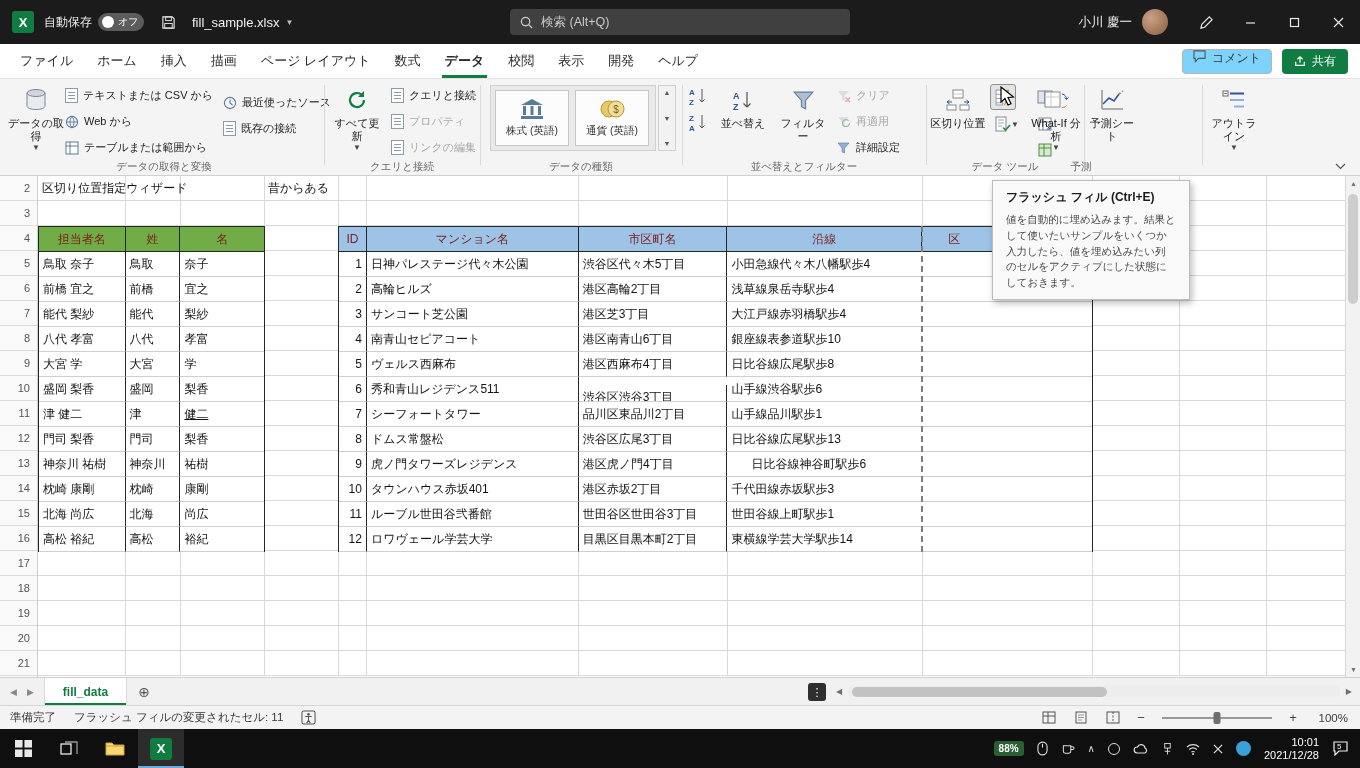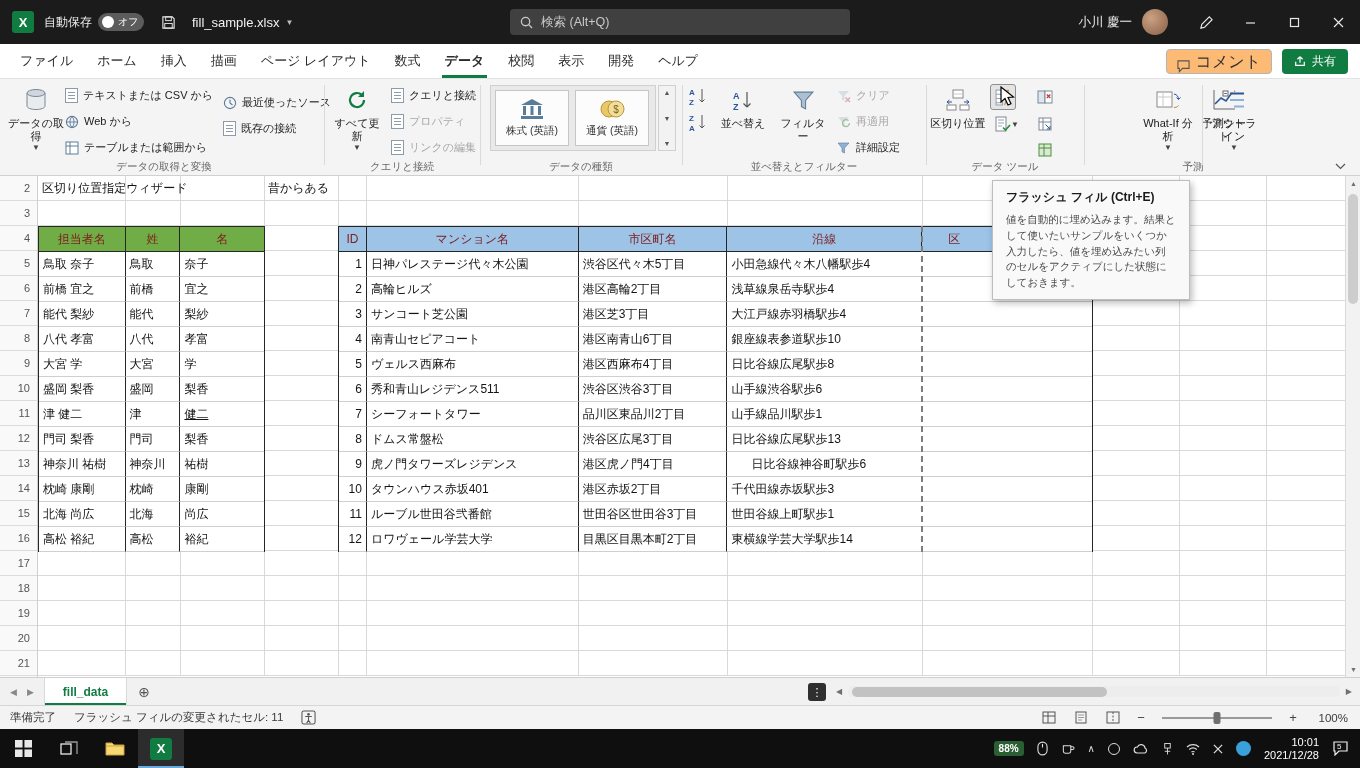--- a/index.html
+++ b/index.html
@@ -22,21 +22,21 @@
 .uname{font-size:12.5px;margin-right:10px;color:#ececec}
 .avatar{width:26px;height:26px;border-radius:50%;background:radial-gradient(circle at 35% 35%,#caa183,#8a5f46);margin-right:16px}
 .tbbtn{width:44px;height:44px;display:flex;align-items:center;justify-content:center}
 
 .tabsrow{position:absolute;top:44px;left:0;right:0;height:35px;background:#fff;border-bottom:1px solid #e3e3e3;display:flex;align-items:stretch;padding-left:8px;z-index:19}
 .tablist{display:flex;align-items:stretch}
 .rtab{padding:0 12px;font-size:13px;color:#2b2b2b;display:flex;align-items:center;position:relative}
 .rtab.active{font-weight:700}
 .rtab.active::after{content:"";position:absolute;left:9px;right:9px;bottom:0;height:3px;background:var(--green)}
 .tabbtns{margin-left:auto;display:flex;align-items:center}
-.cmtbtn{height:25px;border:1px solid #b5b5b5;border-radius:4px;display:flex;align-items:flex-end;gap:6px;padding:0 10px;font-size:16px;color:#333;margin-right:10px;background:#fdba74}
+.cmtbtn{height:25px;border:1px solid #b5b5b5;border-radius:4px;display:flex;align-items:flex-start;gap:6px;padding:0 10px;font-size:12px;color:#333;margin-right:10px;background:#7dd3fc}
 .sharebtn{height:25px;border-radius:4px;background:var(--green);color:#fff;display:flex;align-items:center;gap:6px;padding:0 12px;font-size:12px;margin-right:12px}
 
 .ribbon{position:absolute;top:79px;left:0;right:0;height:97px;background:#f4f4f4;border-bottom:1px solid #d0d0d0;z-index:18}
 .rgroup{position:absolute;top:0;height:97px}
 .glabel{position:absolute;bottom:2px;left:0;right:0;text-align:center;font-size:10.5px;color:#686868;white-space:nowrap}
 .gdiv{position:absolute;top:6px;width:1px;height:80px;background:#dadada}
 .bigbtn{position:absolute;top:3px;display:flex;flex-direction:column;align-items:center;font-size:11px;line-height:13px;color:#222;text-align:center;padding-top:3px;border-radius:3px}
 .bigbtn .bicon{height:30px;display:flex;align-items:center;margin-bottom:2px}
 .carrow{font-size:8px;color:#444;line-height:9px}
 .smcol{position:absolute;display:flex;flex-direction:column;gap:5px}
@@ -417,21 +417,21 @@
     <div class="smicon" style="left:104px;top:58px">
       <svg width="16" height="16" viewBox="0 0 16 16">
           <rect x="2" y="2" width="12" height="12" fill="#d8ead2" stroke="#4e8f3a"></rect>
           <path d="M2 6h12M7 2v12" stroke="#4e8f3a"></path>
         </svg>
     </div>
     <div class="glabel">データ ツール</div>
   </div>
   <div class="gdiv" style="left:1084px"></div>
 
-  <div class="rgroup" style="left:1136px;width:114px">
+  <div class="rgroup" style="left:1024px;width:114px">
     <div class="bigbtn" style="left:2px;width:60px">
       <span class="bicon">
         <svg width="26" height="24" viewBox="0 0 26 24">
             <rect x="2" y="4" width="15" height="15" fill="#fff" stroke="#888"></rect>
             <path d="M2 9h15M8 4v15" stroke="#c9c9c9"></path>
             <path d="M19 6c3 .5 4.5 2.5 4.5 5.5m0 0-2-2m2 2 2-2" stroke="#2b579a" fill="none"></path>
             <path d="M23.5 17.5c-1 1.5-2.5 2-4.5 2" stroke="#c07c2a" fill="none"></path>
           </svg>
       </span>
       <span>What-If 分析</span>
@@ -619,21 +619,21 @@
       <div class="trow">
         <div class="tcell num" style="width: 28px;">5</div>
         <div class="tcell" style="width: 212px;">ヴェルス西麻布</div>
         <div class="tcell" style="width: 149px;">港区西麻布4丁目</div>
         <div class="tcell noright" style="width: 195px;">日比谷線広尾駅歩8</div>
         <div class="tcell last" style="width: 170px;"></div>
       </div>
       <div class="trow">
         <div class="tcell num" style="width: 28px;">6</div>
         <div class="tcell" style="width: 212px;">秀和青山レジデンス511</div>
-        <div class="tcell" style="width: 149px;">渋谷区渋谷3丁目</div>
+        <div class="tcell" style="width: 149px; margin-top: 8px;">渋谷区渋谷3丁目</div>
         <div class="tcell noright" style="width: 195px;">山手線渋谷駅歩6</div>
         <div class="tcell last" style="width: 170px;"></div>
       </div>
       <div class="trow">
         <div class="tcell num" style="width: 28px;">7</div>
         <div class="tcell" style="width: 212px;">シーフォートタワー</div>
         <div class="tcell" style="width: 149px;">品川区東品川2丁目</div>
         <div class="tcell noright" style="width: 195px;">山手線品川駅歩1</div>
         <div class="tcell last" style="width: 170px;"></div>
       </div>

